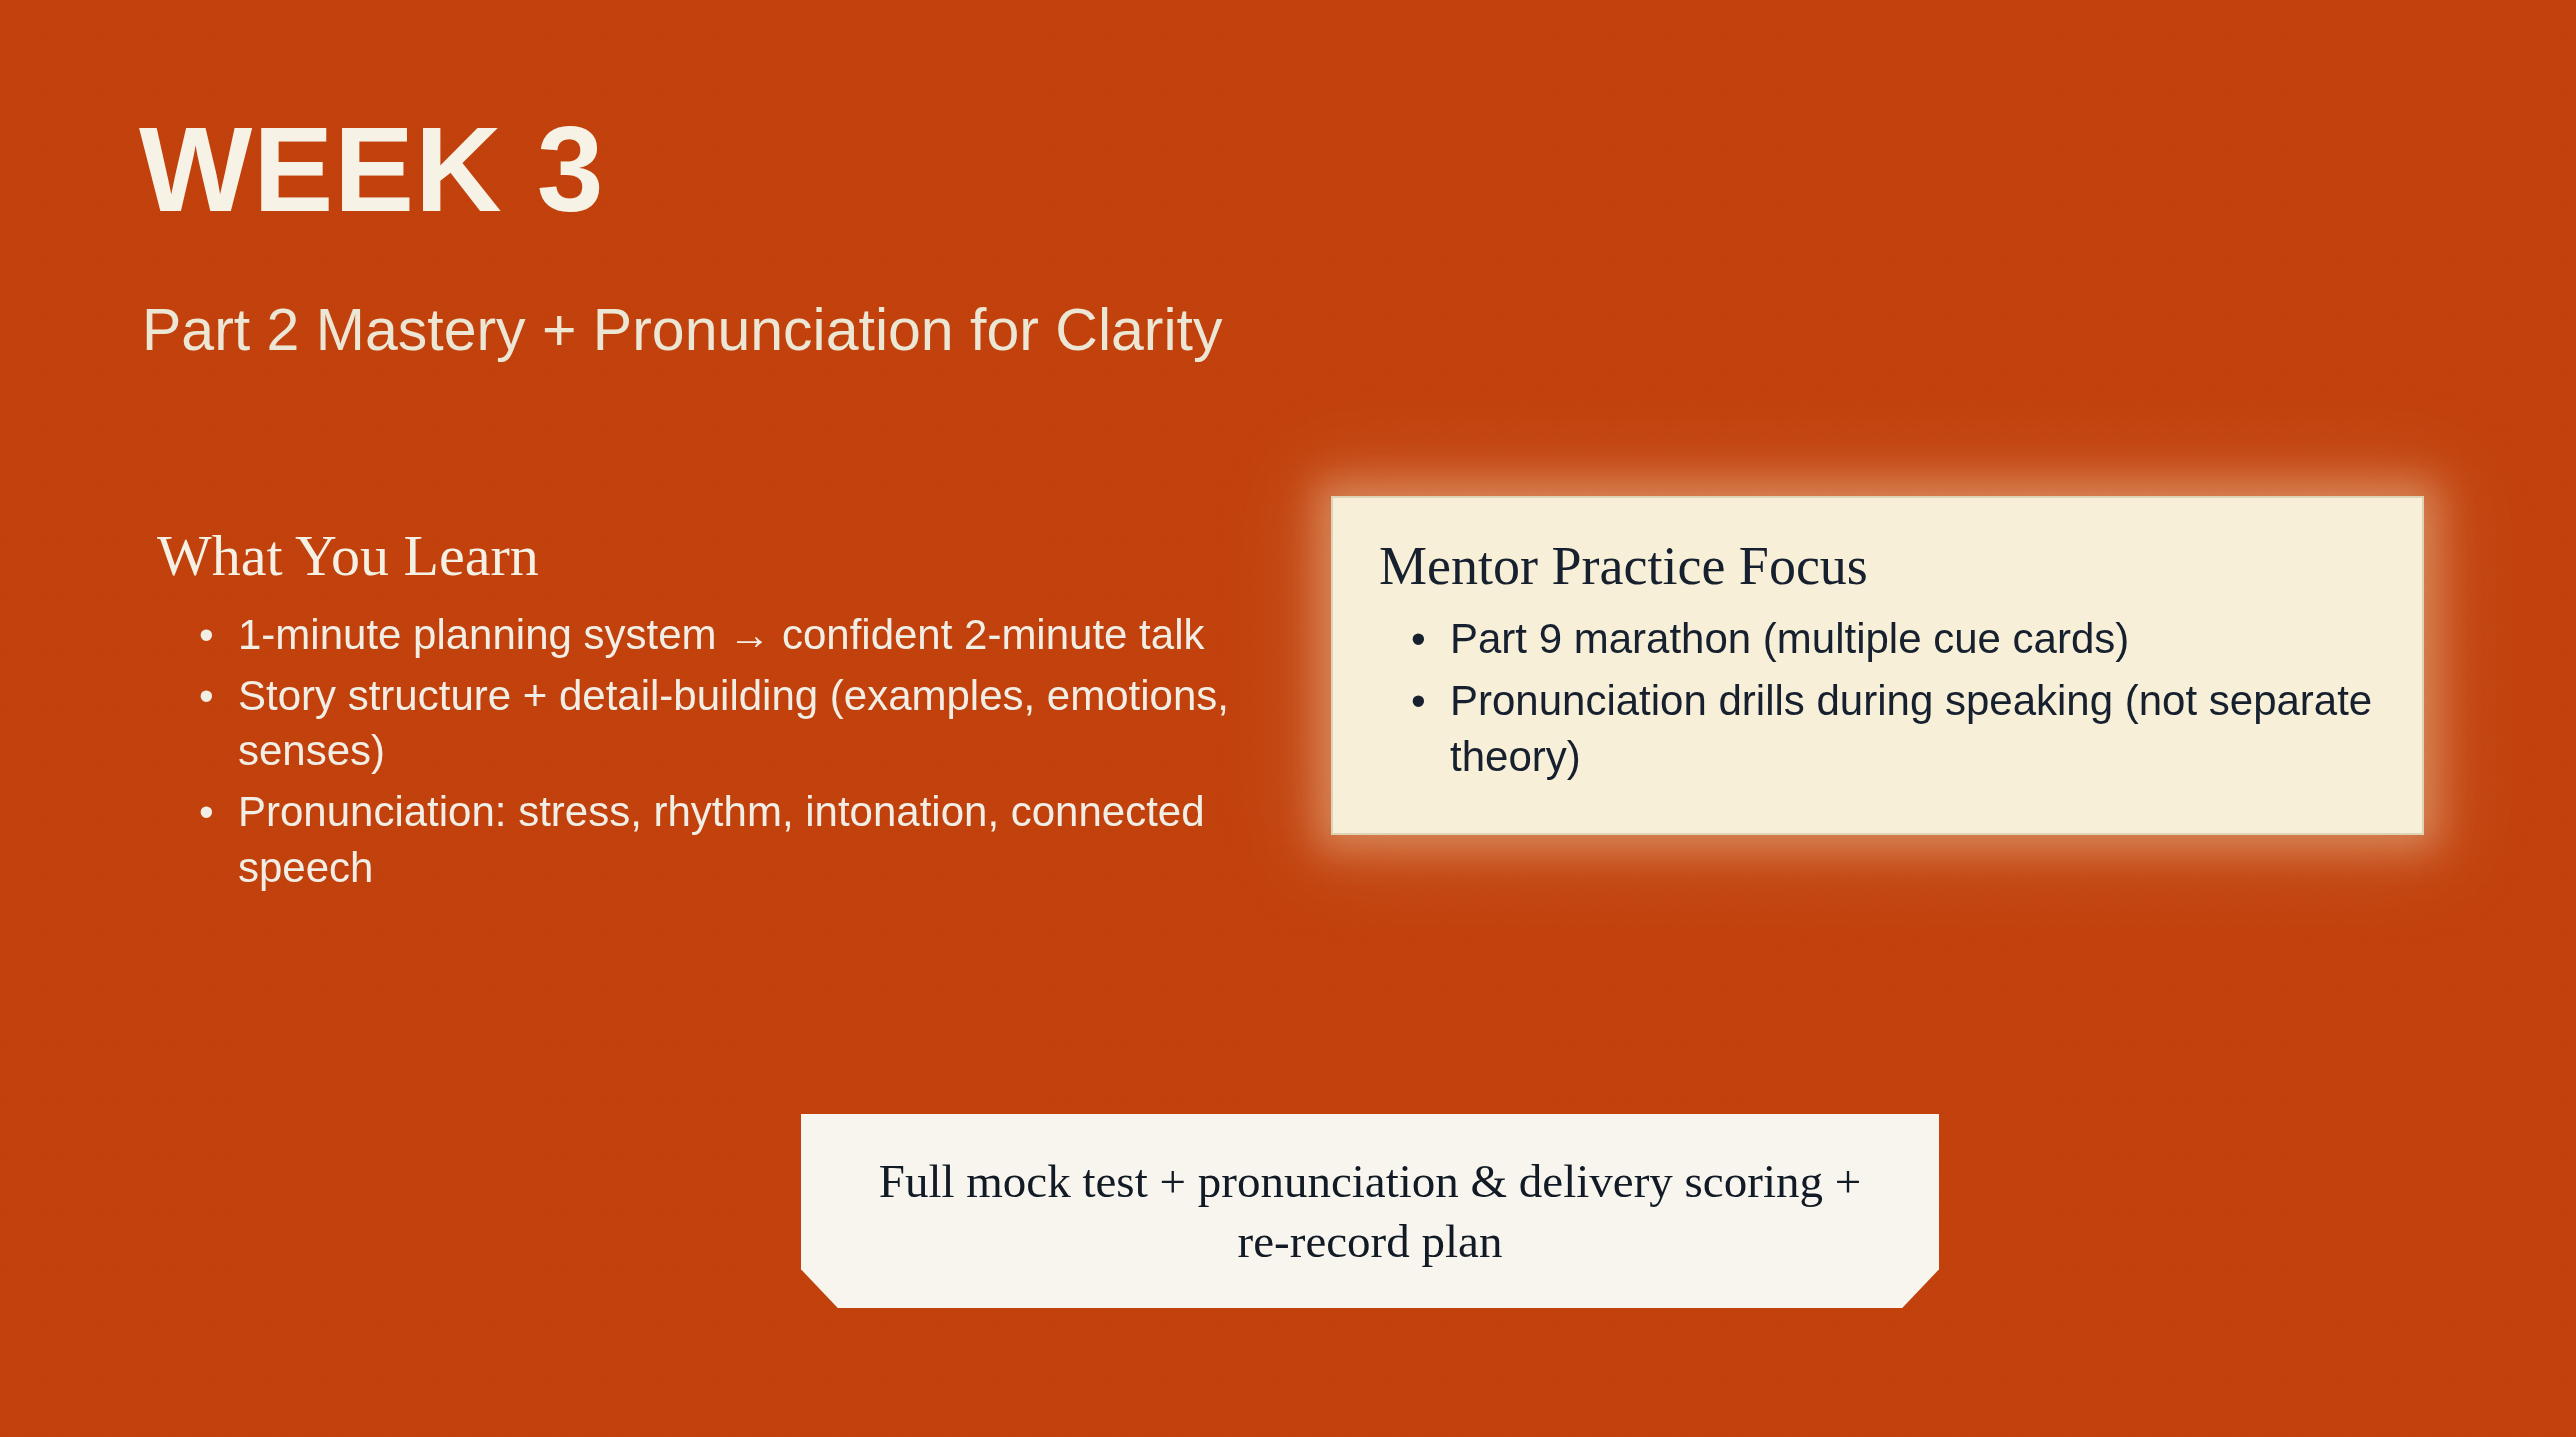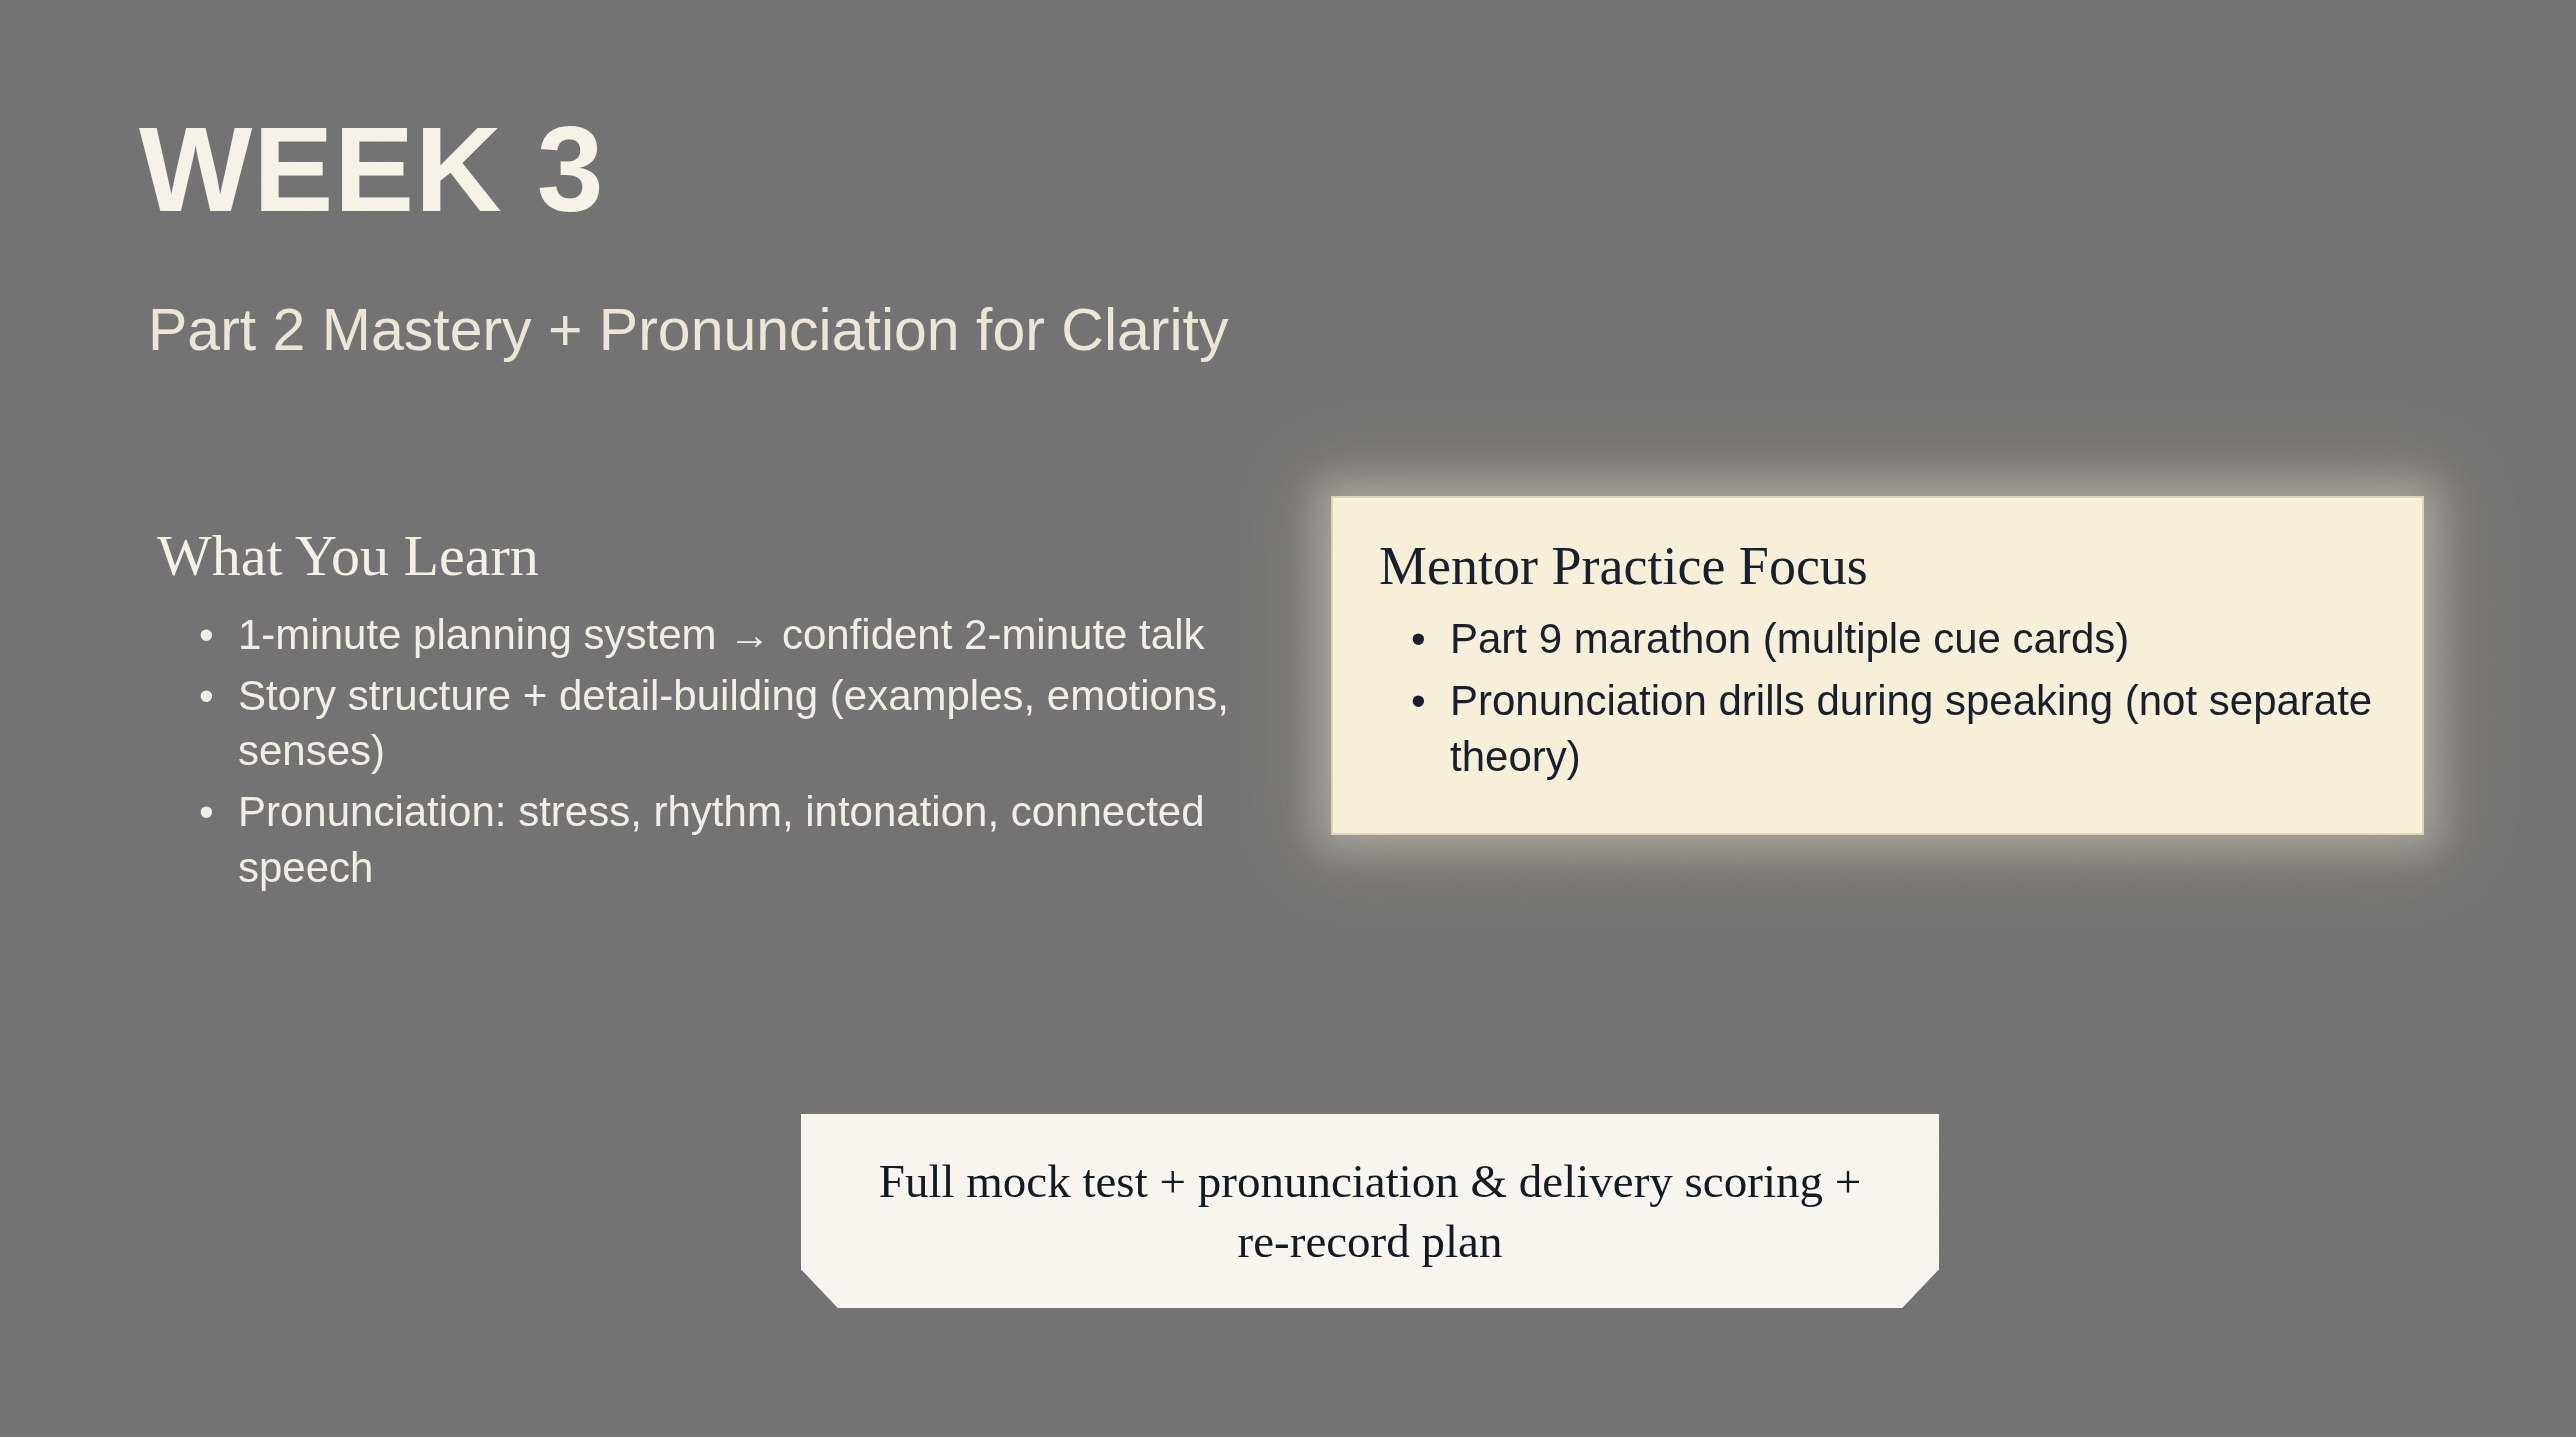--- a/index.html
+++ b/index.html
@@ -15,21 +15,21 @@
     position: relative;
   }
 
   .slide {
     position: absolute;
     inset: 0;
     background:
       radial-gradient(ellipse at 28% 22%, rgba(60,85,130,0.38) 0%, rgba(60,85,130,0) 55%),
       radial-gradient(ellipse at 78% 78%, rgba(18,28,50,0.45) 0%, rgba(18,28,50,0) 60%),
       linear-gradient(160deg, #2b3f66 0%, #243köp 0%, #24375c 40%, #1d2c4d 100%);
-      background-color: #737373;
+      background-color: #c2410c;
     overflow: hidden;
   }
 
   
   .texture {
     position: absolute;
     inset: 0;
     opacity: 0.25;
     background-image:
       repeating-linear-gradient(0deg, rgba(255,255,255,0.012) 0px, rgba(255,255,255,0.012) 0.9px, rgba(0,0,0,0.012) 1.9px, rgba(0,0,0,0.012) 2.8px),
@@ -44,21 +44,21 @@
     top: 109px;
     font-size: 120px;
     font-weight: 700;
     letter-spacing: 0.9px;
     color: #f6f2e6;
     line-height: 1.0;
     white-space: nowrap;
   }
   .subtitle {
     position: absolute;
-    left: 148px;
+    left: 142px;
     top: 298px;
     font-size: 59px;
     font-weight: 400;
     color: #ece6d4;
     line-height: 1.1;
     white-space: nowrap;
   }
 
   
   .left-col {

